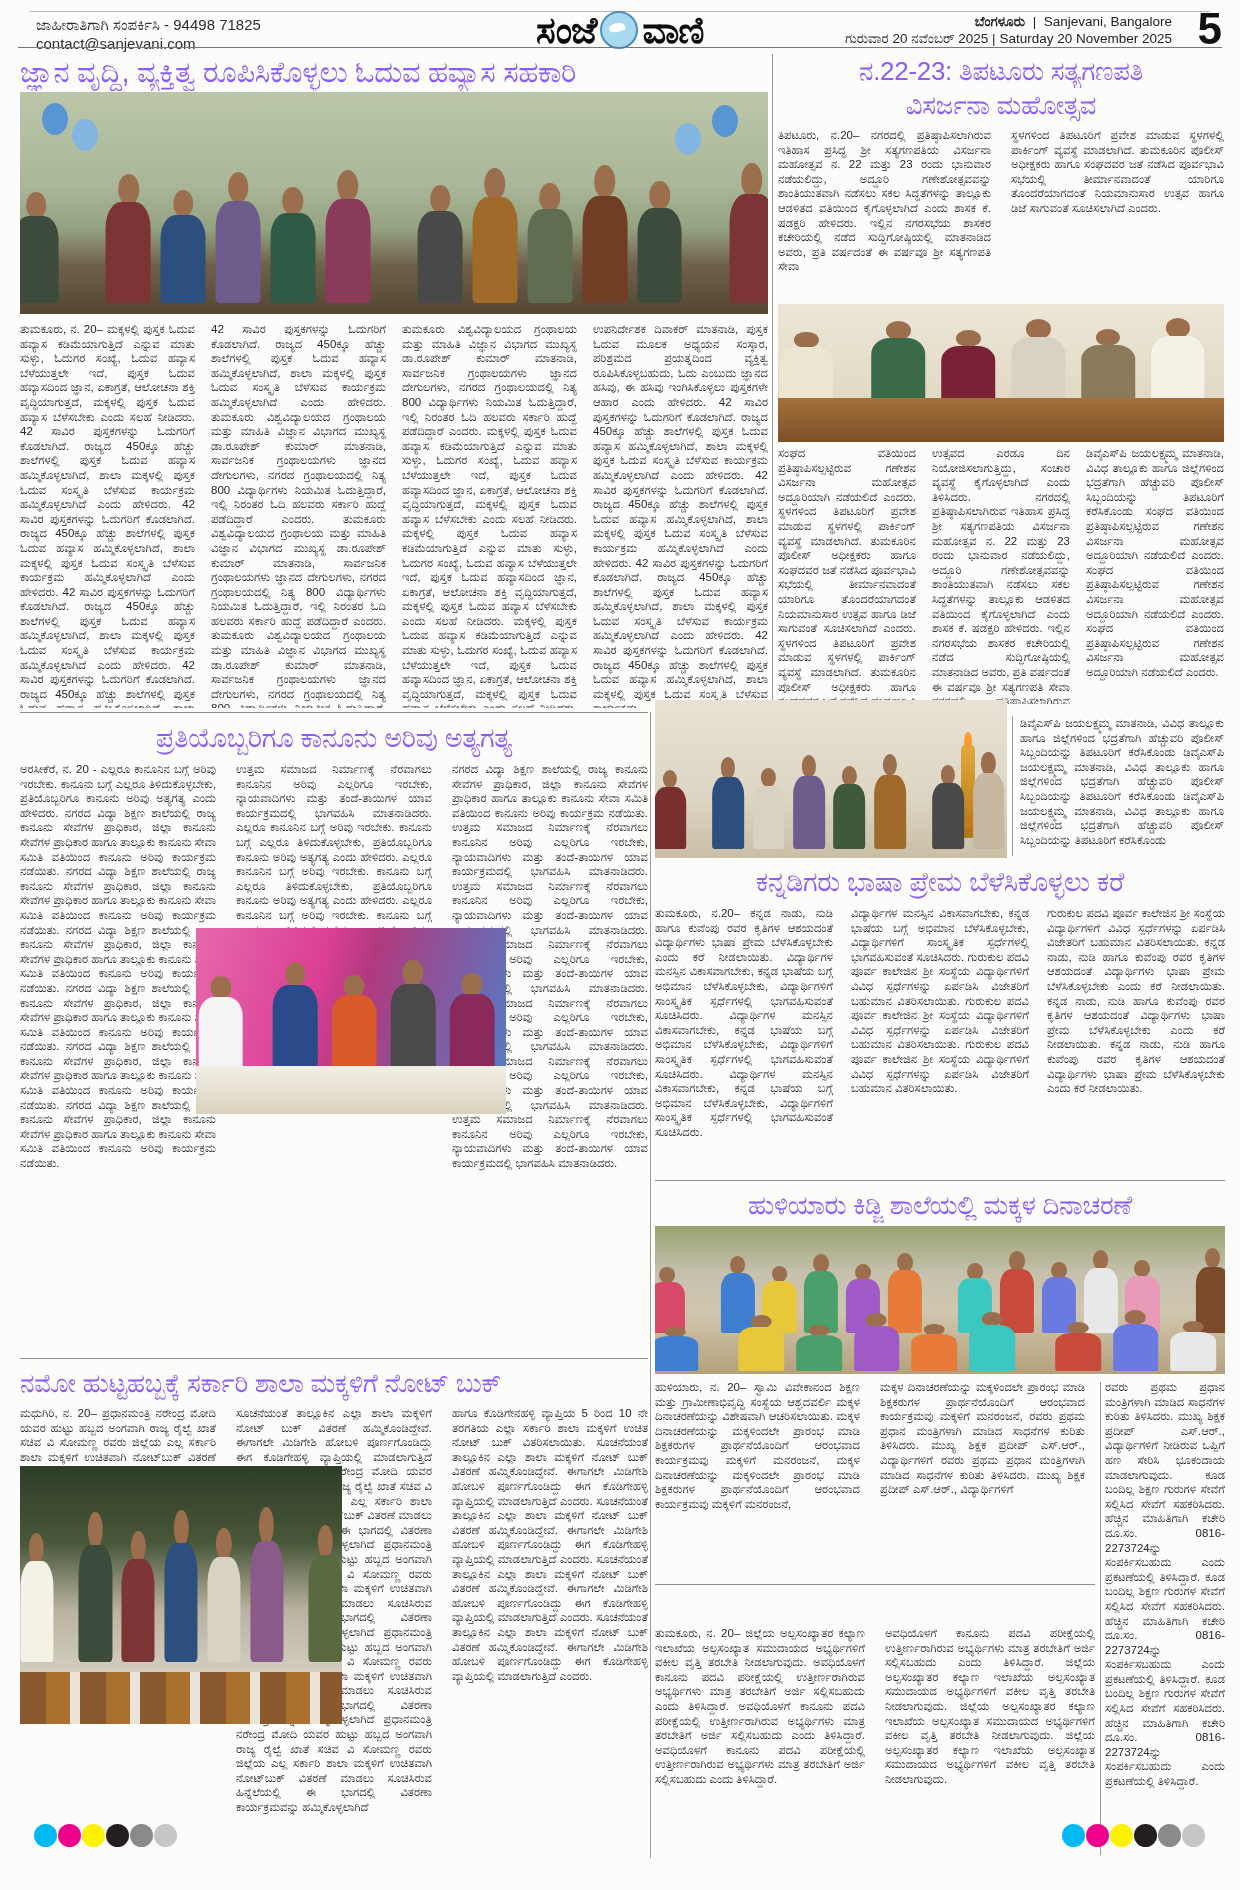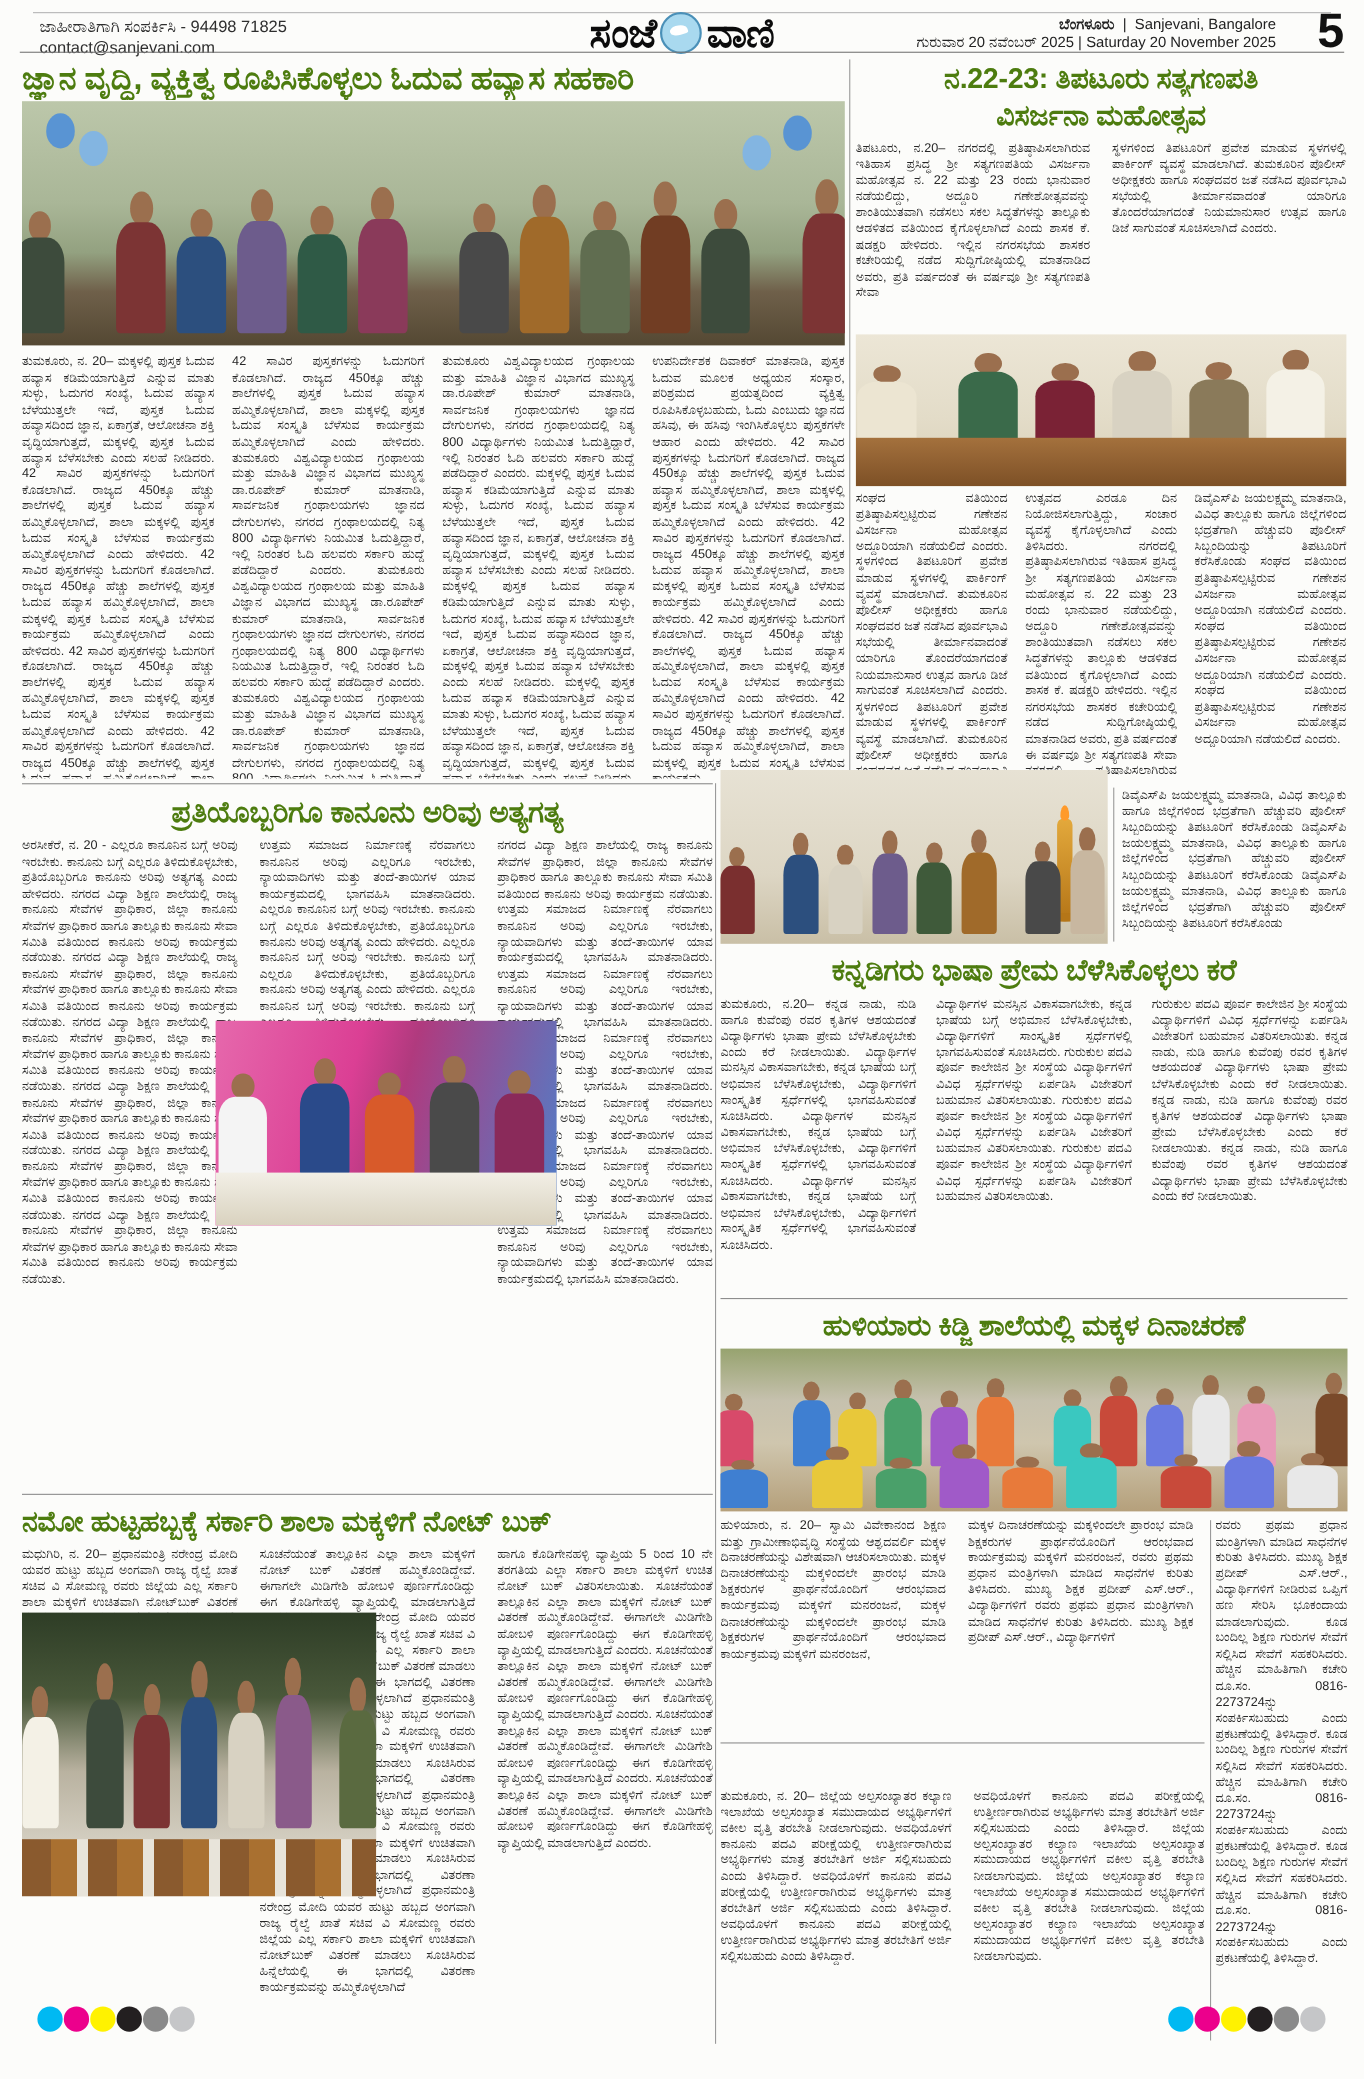--- a/index.html
+++ b/index.html
@@ -13,21 +13,21 @@
   .logo{font-size:37px;font-weight:800;letter-spacing:-1px;color:#0b0b0b;
         font-family:"DejaVu Serif","Liberation Serif",serif;display:flex;align-items:center;gap:4px;}
   .emblem{width:34px;height:34px;border-radius:50%;background:#a9d9ef;border:2px solid #4a90b8;
           position:relative;display:inline-block;}
   .emblem::after{content:'';position:absolute;left:7px;top:10px;width:16px;height:9px;background:#ffffff;
           border-radius:60% 90% 20% 80%;transform:rotate(-18deg);}
   .dateblock{font-size:13.5px;line-height:17px;text-align:right;color:#222;}
   .dateblock b{font-weight:700;}
   .pageno{font-size:44px;font-weight:700;line-height:42px;color:#111;}
   
-  .hl{font-weight:700;color:#4d7c0f;letter-spacing:-0.3px;overflow:hidden;white-space:nowrap;}
+  .hl{font-weight:400;color:#8b5cf6;letter-spacing:-0.3px;overflow:hidden;white-space:nowrap;}
   .hl.center{text-align:center;}
   
   .tcol{position:absolute;font-size:11.5px;line-height:14.6px;text-align:justify;overflow:hidden;
         color:#262626;word-break:break-word;}
   .tcol b{font-weight:400;}
   
   .photo{position:absolute;overflow:hidden;background:#cfcabc;}
   .person{position:absolute;transform:translateX(-50%);}
   .person::before{content:'';position:absolute;top:0;left:50%;transform:translateX(-50%);
         width:46%;height:24%;border-radius:50%;background:#9b6f4e;}
@@ -67,21 +67,21 @@
     <div>ಜಾಹೀರಾತಿಗಾಗಿ ಸಂಪರ್ಕಿಸಿ - 94498 71825</div>
     <div>contact@sanjevani.com</div>
   </div>
 
   <div class="abs logo" style="left:536px;top:8px">
     <span>ಸಂಜೆ</span>
     <span class="emblem"></span>
     <span>ವಾಣಿ</span>
   </div>
 
-  <div class="abs dateblock" style="right:80px;top:13px">
+  <div class="abs dateblock" style="right:68px;top:13px">
     <div>
       <b>ಬೆಂಗಳೂರು</b>
       &nbsp;<span>|</span>&nbsp;
       <span>Sanjevani, Bangalore</span>
     </div>
     <div>
       <span>ಗುರುವಾರ 20 ನವೆಂಬರ್ 2025</span>
       <span>|</span>
       <span>Saturday 20 November 2025</span>
     </div>

